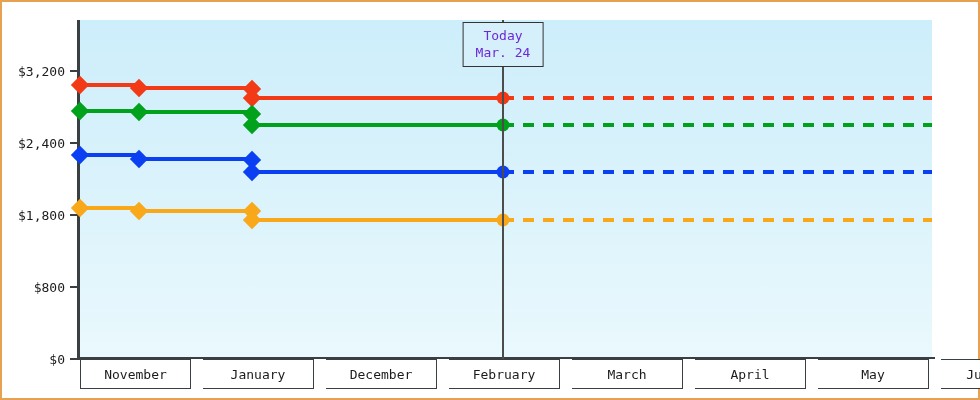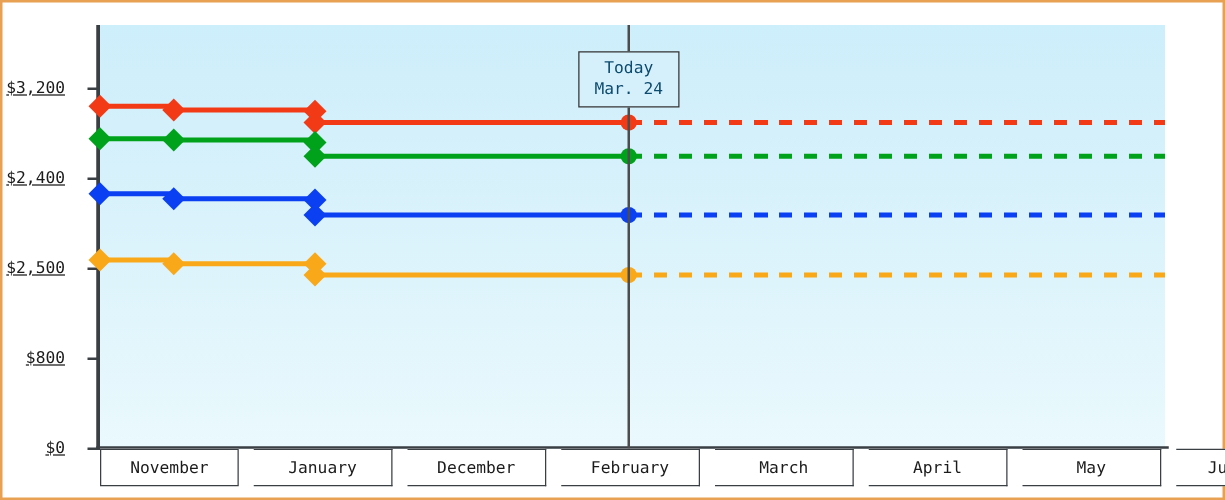--- a/index.html
+++ b/index.html
@@ -33,28 +33,27 @@
     background: #3a3f44;
   }
   #xaxis-line {
     position: absolute;
     left: 75px; top: 355px;
     width: 858px; height: 2px;
     background: #3a3f44;
   }
   .ytick-label {
     position: absolute;
-    right: 16px;
+    right: 3px;
     font-size: 13px;
     color: #1b1b1b;
     letter-spacing: 0px;
     white-space: nowrap;
     text-align: right;
     transform: translateY(-50%);
-    text-decoration: underline;
   }
   .ytick-wrap {
     position: absolute;
     left: 0;
     width: 66px;
     height: 0;
   }
   .ytick-mark {
     position: absolute;
     left: 68px;
@@ -100,24 +99,23 @@
   }
   #today-box {
     position: absolute;
     box-sizing: border-box;
     border: 1px solid #333333;
     background: #d5f0fb;
     padding: 4px 12px 5px 12px;
     text-align: center;
     line-height: 17px;
     font-size: 13px;
-    color: #0c4a6e;
+    color: #6d28d9;
     white-space: nowrap;
     transform: translateX(-50%);
-    margin-top: 19px;
   }
   
   #legend {
     position: absolute;
     left: 90px; top: 310px;
     display: grid;
     grid-template-columns: auto auto;
     grid-column-gap: 22px;
     grid-row-gap: 6px;
     font-size: 13px;
@@ -169,21 +167,21 @@
   <div id="yticks">
       <div class="ytick-wrap" style="top: 357px;">
         <div class="ytick-label">$0</div>
       </div>
       <div class="ytick-mark" style="top: 357px;"></div>
       <div class="ytick-wrap" style="top: 285px;">
         <div class="ytick-label">$800</div>
       </div>
       <div class="ytick-mark" style="top: 285px;"></div>
       <div class="ytick-wrap" style="top: 213px;">
-        <div class="ytick-label">$2,500</div>
+        <div class="ytick-label">$1,800</div>
       </div>
       <div class="ytick-mark" style="top: 213px;"></div>
       <div class="ytick-wrap" style="top: 141px;">
         <div class="ytick-label">$2,400</div>
       </div>
       <div class="ytick-mark" style="top: 141px;"></div>
       <div class="ytick-wrap" style="top: 69px;">
         <div class="ytick-label">$3,200</div>
       </div>
       <div class="ytick-mark" style="top: 69px;"></div>

